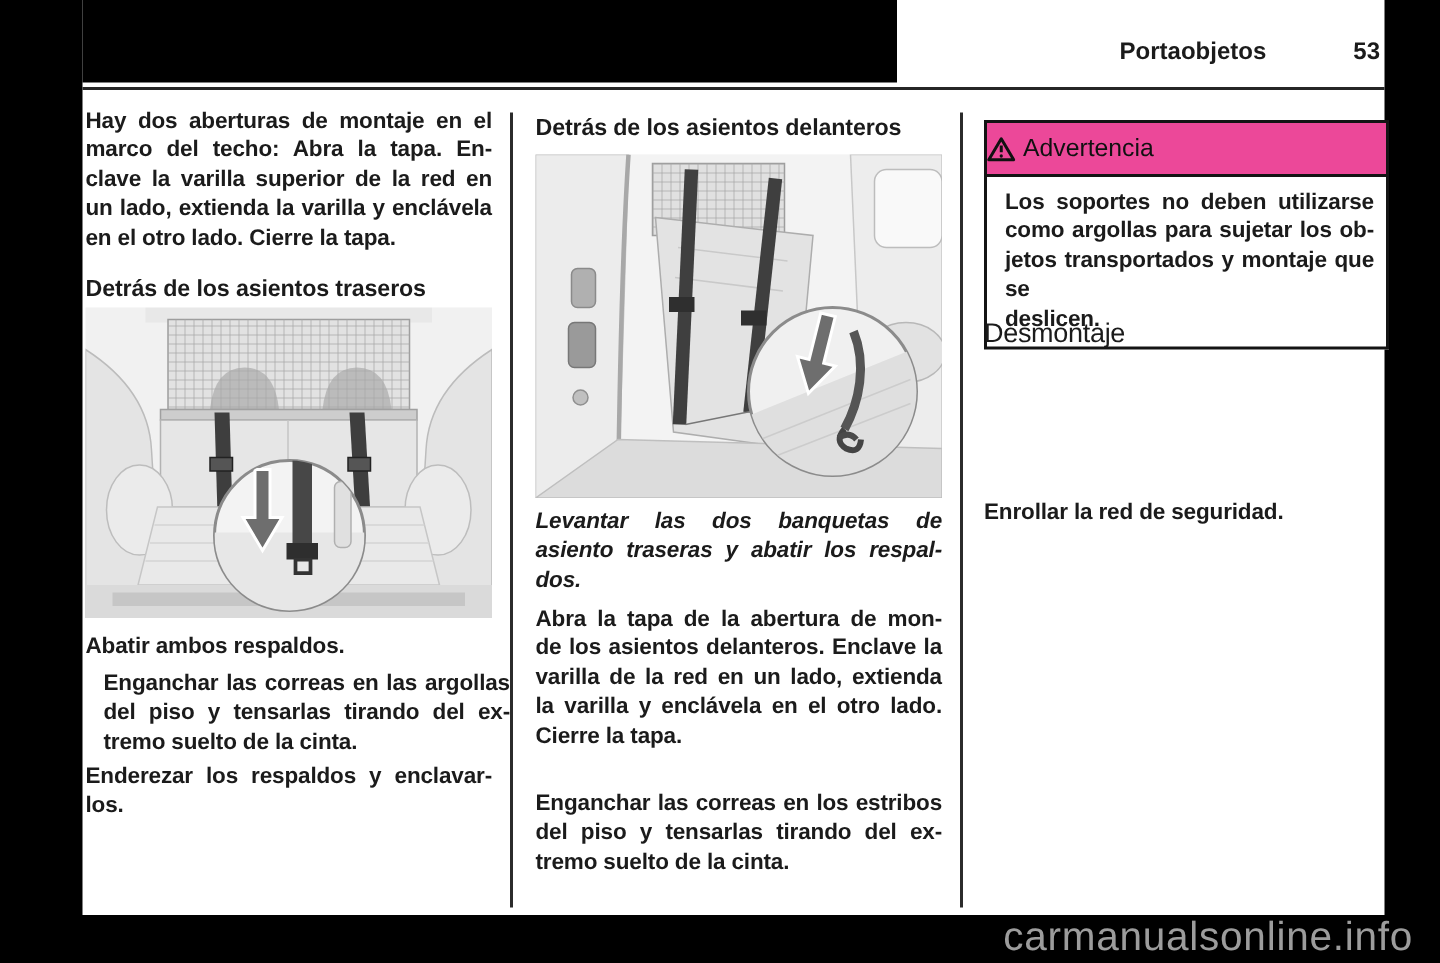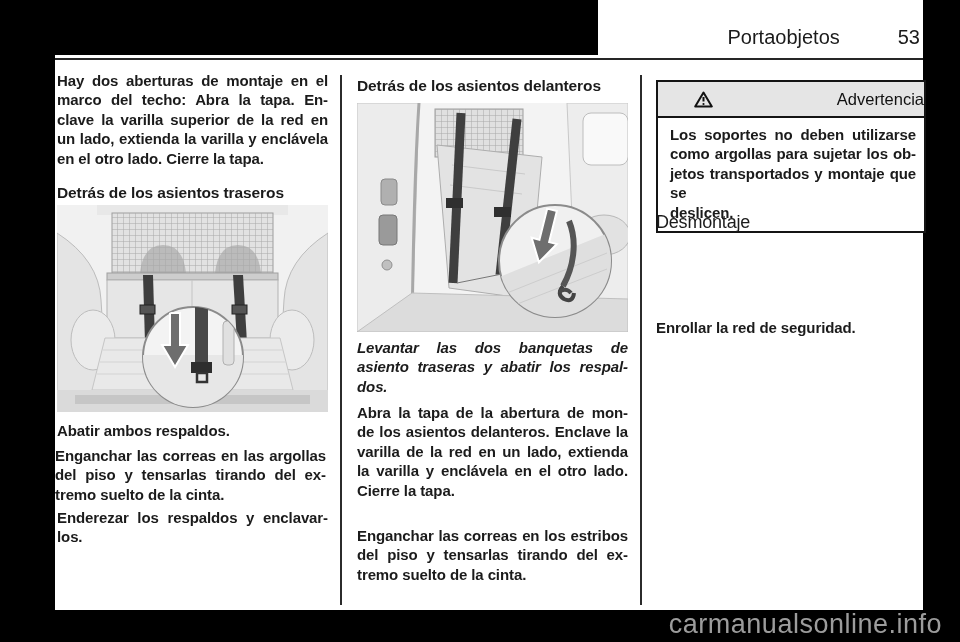--- a/index.html
+++ b/index.html
@@ -11,40 +11,40 @@
   .page{
     position:absolute;left:55px;top:0;width:868px;height:610px;
     background:#fff;color:#1b1b1b;
   }
   .abs{position:absolute;}
   
   .top-mask{left:0;top:0;width:543px;height:55px;background:#000;}
   .header-rule{left:0;top:58px;width:868px;height:2px;background:#262626;}
   .page-header{
     top:26px;right:3px;display:flex;align-items:baseline;gap:58px;
-    font-size:20px;font-weight:400;color:#1b1b1b;
+    font-size:16px;font-weight:700;color:#1b1b1b;
   }
   .col-divider{width:2px;top:75px;height:530px;background:#2b2b2b;}
   .divider-1{left:285px;}
   .divider-2{left:585px;}
 
   .tblock{width:271px;font-size:15px;line-height:19.4px;font-weight:700;color:#1b1b1b;letter-spacing:-0.1px;}
   .jline{text-align:justify;text-align-last:justify;white-space:normal;}
   .jlast{text-align-last:left;}
   .col-heading{font-size:15.5px;font-weight:700;letter-spacing:-0.1px;}
   .big-heading{font-size:18px;font-weight:400;letter-spacing:-0.2px;}
 
   .figure{background:#f1f1f1;}
   .figure svg{display:block;}
 
   .warning-box{left:601px;top:80px;width:266px;border:2px solid #141414;background:#fff;}
   .warning-title{
-    height:34px;background:#e5e5e5;border-bottom:2px solid #141414;
-    display:flex;align-items:center;justify-content:space-between;gap:5px;
-    font-size:16.5px;font-weight:400;color:#111;padding-left:36px;
+    height:34px;background:#ec4899;border-bottom:2px solid #141414;
+    display:flex;align-items:center;justify-content:flex-start;gap:5px;
+    font-size:16.5px;font-weight:400;color:#111;
   }
   .warning-body{padding:7px 8px 9px 12px;font-size:15px;line-height:19.4px;font-weight:700;}
 
   .watermark{
     position:absolute;right:18px;bottom:2px;
     font-size:27px;font-weight:400;color:#9c9c9c;letter-spacing:0.5px;
   }
 </style>
 </head>
 <body>
@@ -113,21 +113,21 @@
         <rect x="134" y="157" width="21" height="11" fill="#2e2e2e"></rect>
         <path d="M140,168 h10 v9 h-10 Z" fill="none" stroke="#333" stroke-width="2.5"></path>
         <path d="M113,108 h10 v32 h8 l-13,22 l-13,-22 h8 Z" fill="#6e6e6e" stroke="#fff" stroke-width="2"></path>
       </g>
     </svg>
   </div>
 
   <div class="abs tblock" style="left:2px;top:421px;">
       <div class="jline jlast">Abatir ambos respaldos.</div>
     </div>
-  <div class="abs tblock" style="left:0;top:446px;">
+  <div class="abs tblock" style="left:14px;top:446px;">
       <div class="jline">Enganchar las correas en las argollas</div>
       <div class="jline">del piso y tensarlas tirando del ex-</div>
       <div class="jline jlast">tremo suelto de la cinta.</div>
     </div>
   <div class="abs tblock" style="left:2px;top:508px;">
       <div class="jline">Enderezar los respaldos y enclavar-</div>
       <div class="jline jlast">los.</div>
     </div>
 
   <div class="abs tblock col-heading" style="left:290px;top:76px;margin-left:12px;">Detrás de los asientos delanteros</div>
@@ -204,19 +204,19 @@
     </div>
     <div class="warning-body tblock" style="width:auto;">
         <div class="jline">Los soportes no deben utilizarse</div>
         <div class="jline">como argollas para sujetar los ob-</div>
         <div class="jline">jetos transportados y montaje que se</div>
         <div class="jline jlast">deslicen.</div>
       </div>
   </div>
 
   <div class="abs tblock big-heading" style="left:601px;top:213px;">Desmontaje</div>
-  <div class="abs tblock" style="left:601px;top:318px;width:267px;">
+  <div class="abs tblock" style="left:601px;top:332px;width:267px;">
       <div class="jline jlast">Enrollar la red de seguridad.</div>
     </div>
 
 </div>
 
 <div class="watermark">carmanualsonline.info</div>
 
 </body></html>

